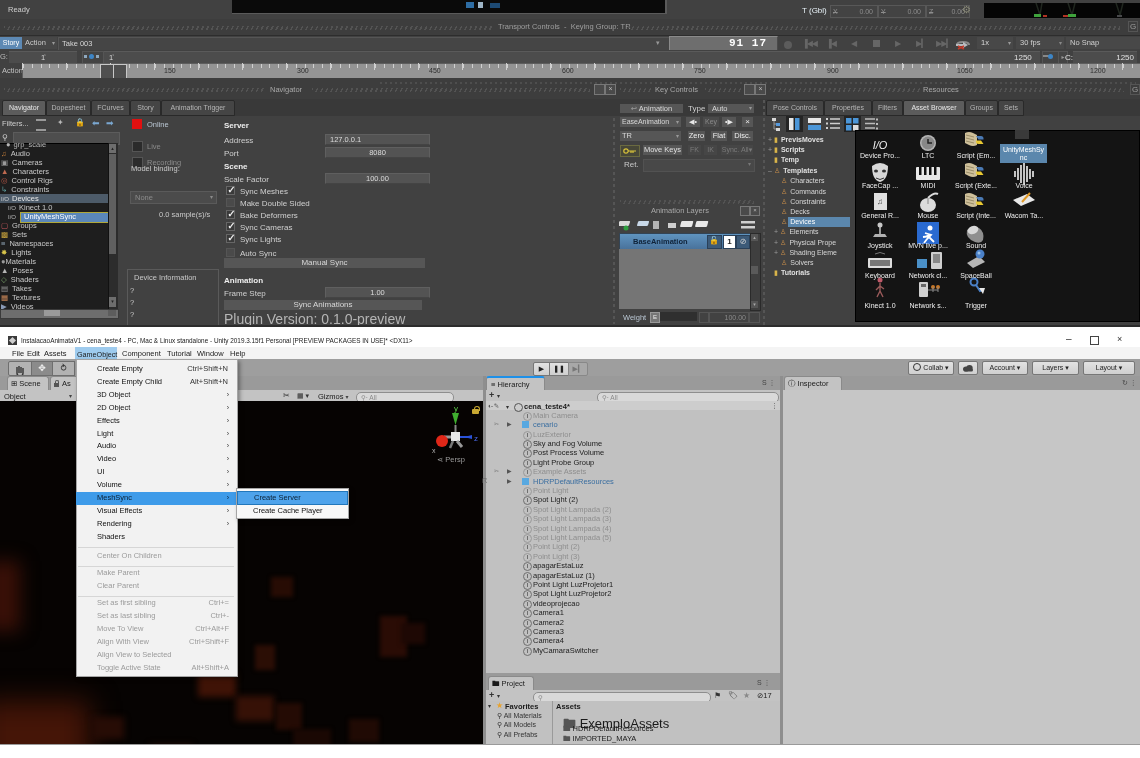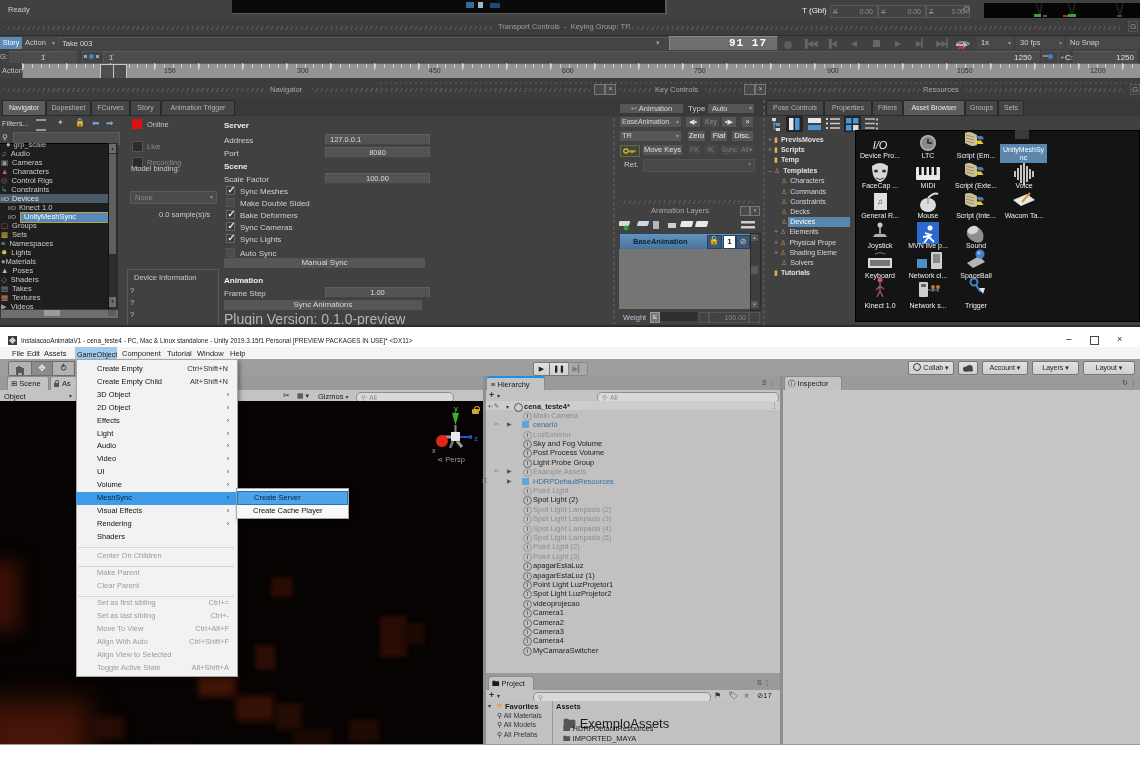--- a/index.html
+++ b/index.html
@@ -827,21 +827,21 @@
         </div>
    <div class="mi gray" style="top:250.9px">
           <span class="lab">Set as last sibling</span>
           <span class="sc" style="right:7px">Ctrl+-</span>
         </div>
    <div class="mi gray" style="top:263.8px">
           <span class="lab">Move To View</span>
           <span class="sc" style="right:7px">Ctrl+Alt+F</span>
         </div>
    <div class="mi gray" style="top:276.7px">
-          <span class="lab">Align With Auto</span>
+          <span class="lab">Align With View</span>
           <span class="sc" style="right:7px">Ctrl+Shift+F</span>
         </div>
    <div class="mi gray" style="top:289.6px">
           <span class="lab">Align View to Selected</span>
         </div>
    <div class="mi gray" style="top:302.5px">
           <span class="lab">Toggle Active State</span>
           <span class="sc" style="right:7px">Alt+Shift+A</span>
         </div>
   </div>

